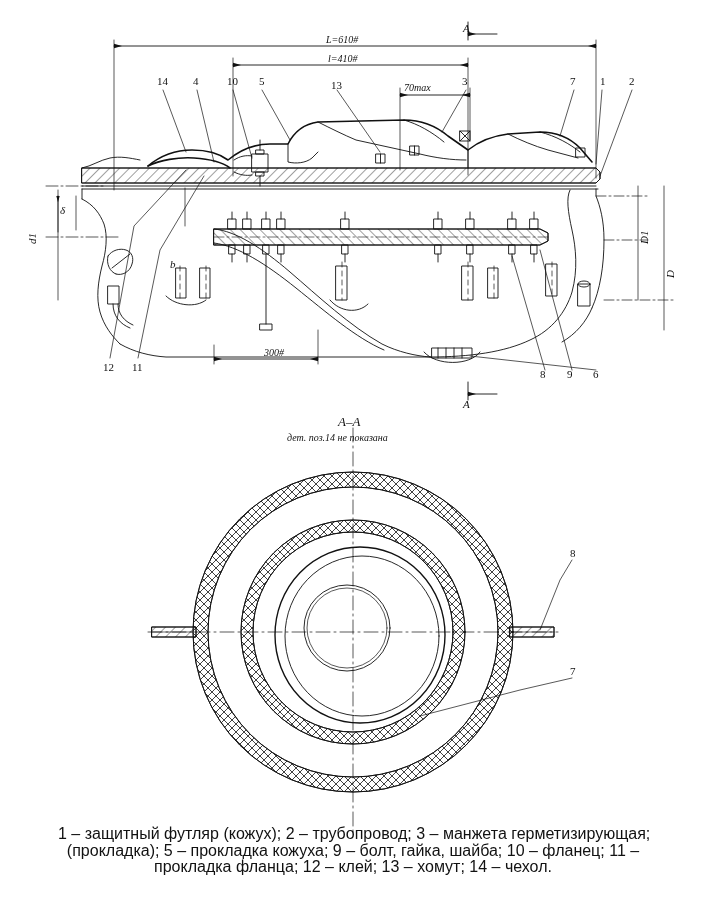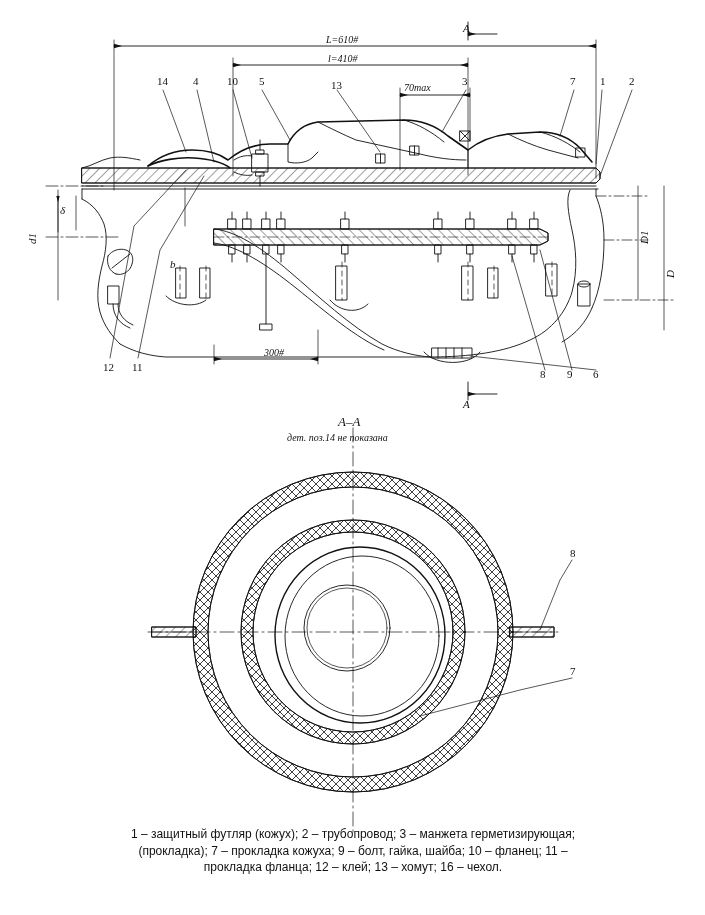--- a/index.html
+++ b/index.html
@@ -20,21 +20,21 @@
     left: 0; top: 0;
     width: 705px;
     height: 915px;
   }
   .caption {
     position: absolute;
     left: 58px;
     top: 826px;
     width: 590px;
     font-family: "Liberation Sans", sans-serif;
-    font-size: 12px;
+    font-size: 16px;
     line-height: 16.5px;
     text-align: center;
     color: #111;
   }
   .caption div { white-space: nowrap; }
   svg text {
     font-family: "Liberation Serif", serif;
     fill: #111;
   }
   .lbl { font-size: 11px; }
@@ -373,15 +373,15 @@
     <text class="sect" x="338" y="426">A–A</text>
     <text class="sectsub" x="287" y="441">дет. поз.14 не показана</text>
 
     <text class="lbl" x="570" y="557">8</text>
     <text class="lbl" x="570" y="675">7</text>
   </g>
 </svg>
 
 <div class="caption">
   <div>1 – защитный футляр (кожух); 2 – трубопровод; 3 – манжета герметизирующая;</div>
-  <div>(прокладка); 7 – прокладка кожуха; 9 – болт, гайка, шайба; 10 – фланец; 11 –</div>
-  <div>прокладка фланца; 12 – клей; 13 – хомут; 16 – чехол.</div>
+  <div>(прокладка); 5 – прокладка кожуха; 9 – болт, гайка, шайба; 10 – фланец; 11 –</div>
+  <div>прокладка фланца; 12 – клей; 13 – хомут; 14 – чехол.</div>
 </div>
 
 </body></html>

